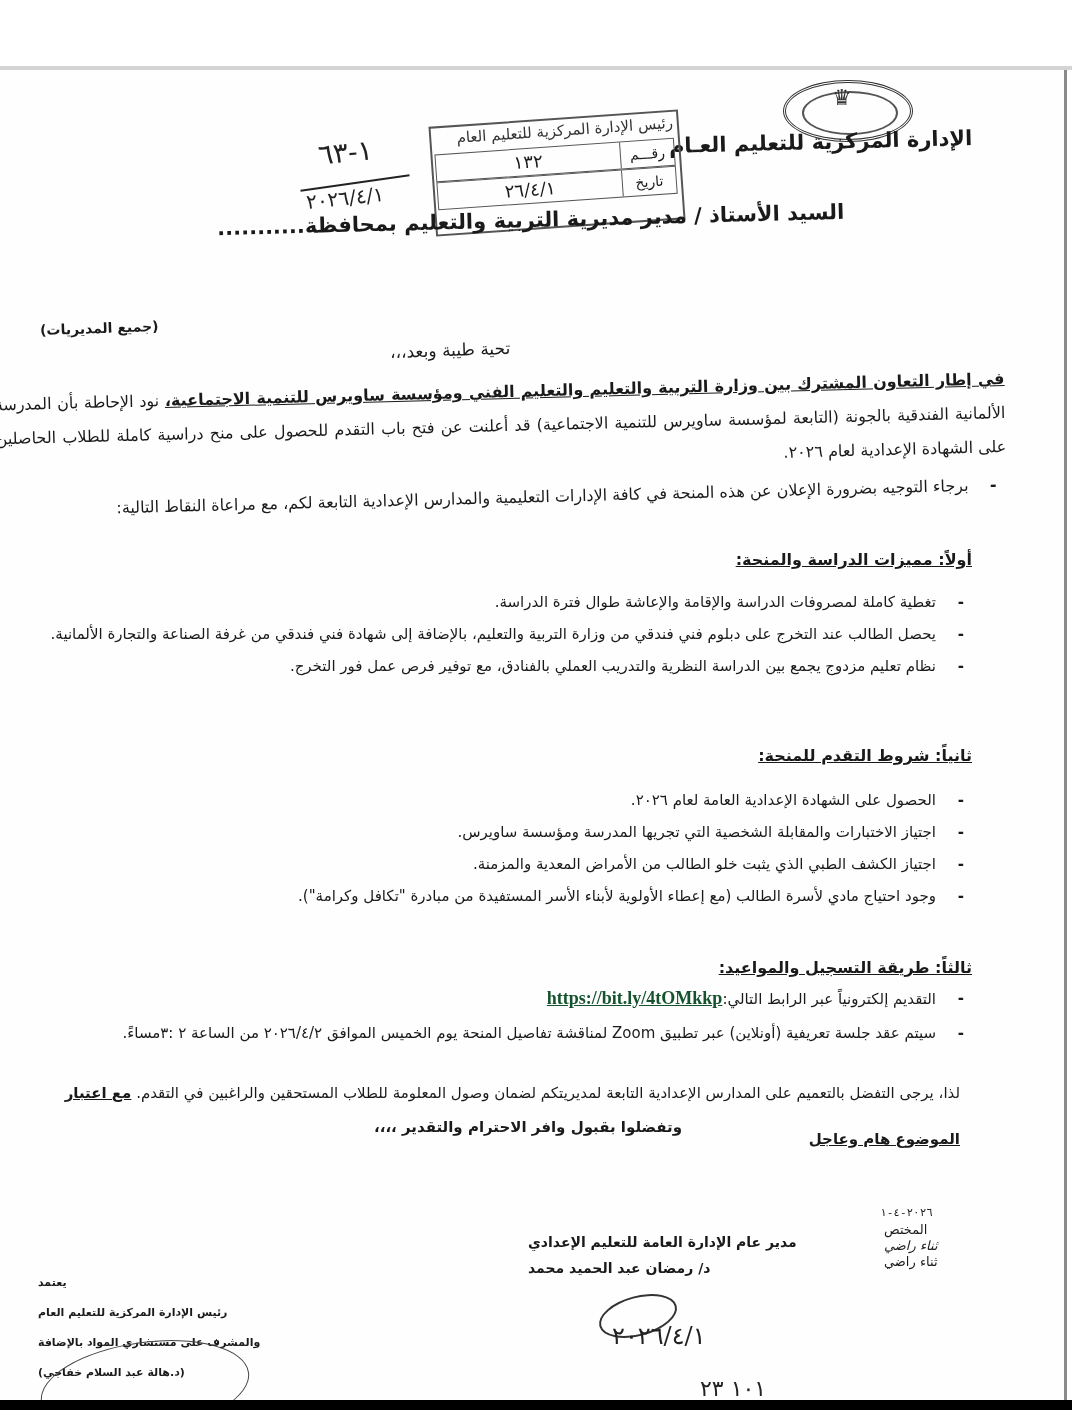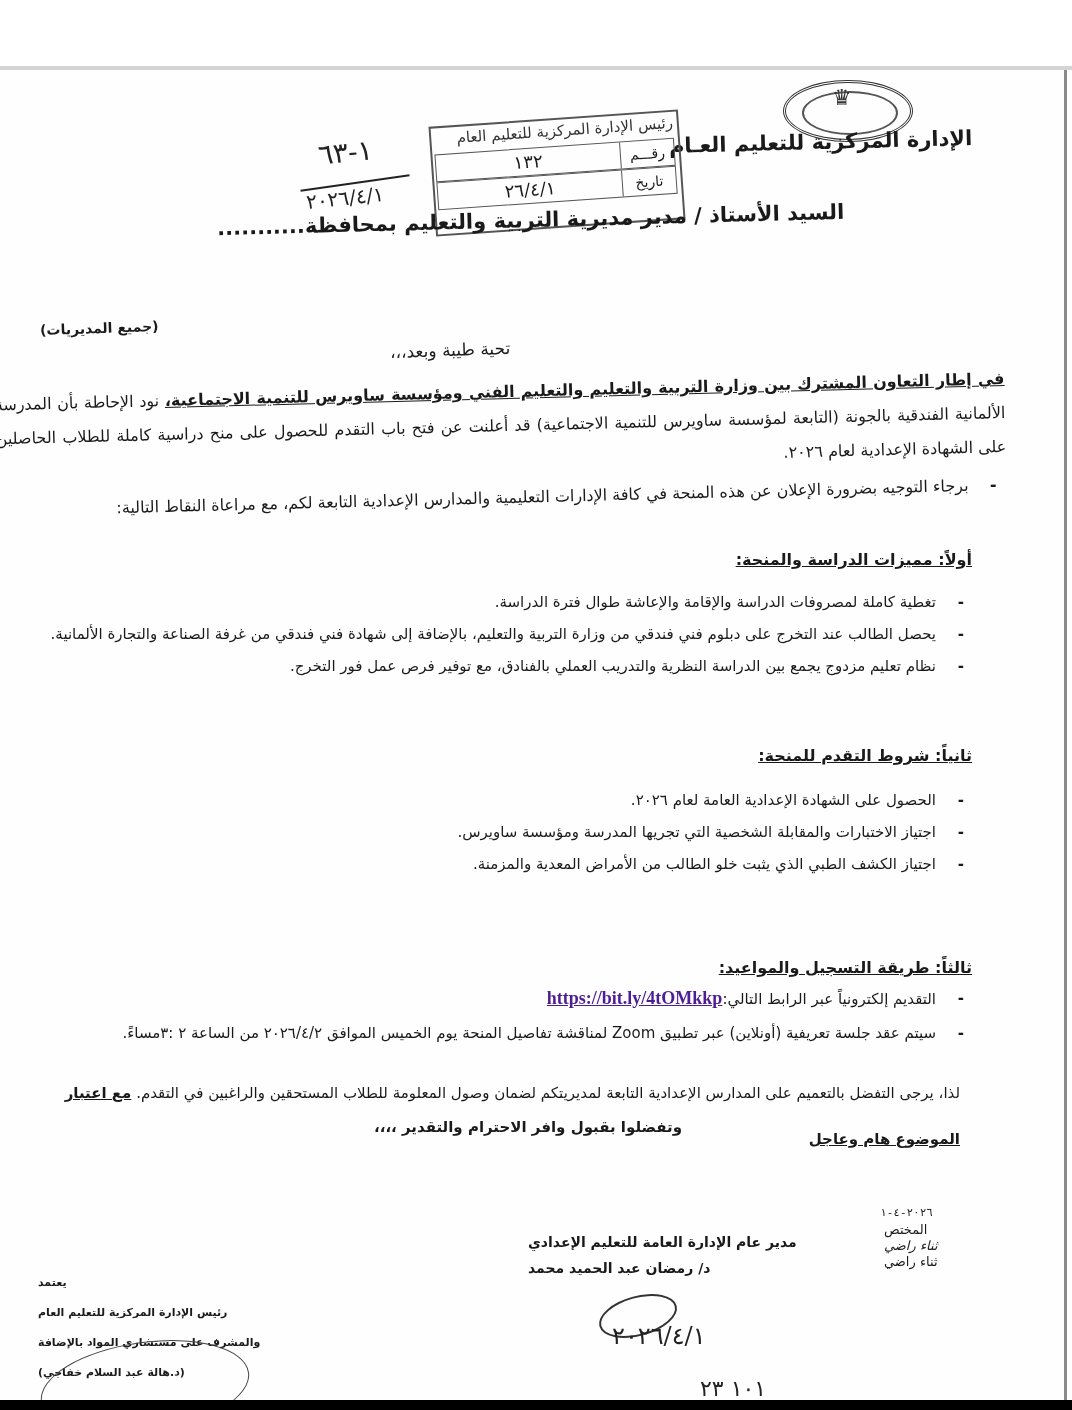--- a/index.html
+++ b/index.html
@@ -25,21 +25,21 @@
     .hw-date { left: 306px; top: 116px; font-size: 20px; font-family: "DejaVu Serif", serif; color: #222; transform: rotate(-6deg); }
     .salutation-addr { right: 220px; top: 138px; font-size: 21px; font-weight: bold; transform: rotate(-1.5deg); }
     .all-dirs { left: 40px; top: 250px; font-size: 14px; font-weight: bold; transform: rotate(-2deg); }
     .greeting { left: 390px; top: 270px; font-size: 17px; transform: rotate(-2deg); }
     .intro { right: 60px; width: 1010px; font-size: 16px; line-height: 34px; transform: rotate(-1.5deg); transform-origin: right top; white-space: normal; text-align: justify; }
     .intro .u { font-weight: bold; text-decoration: underline; }
     .section-title { font-size: 16px; font-weight: bold; text-decoration: underline; }
     .bullet-list { list-style: none; }
     .bullet { position: relative; padding-right: 36px; font-size: 15px; line-height: 32px; white-space: normal; }
     .bullet::before { content: "-"; position: absolute; right: 8px; top: 0; font-weight: bold; }
-    .link { font-family: "Liberation Serif", serif; font-weight: bold; font-size: 18px; text-decoration: underline; direction: ltr; unicode-bidi: embed; color: #4c1d95; }
+    .link { font-family: "Liberation Serif", serif; font-weight: bold; font-size: 18px; text-decoration: underline; direction: ltr; unicode-bidi: embed; color: #14532d; }
     .closing { right: 104px; width: 900px; font-size: 15px; line-height: 46px; white-space: normal; }
     .closing .u { font-weight: bold; text-decoration: underline; }
     .farewell { left: 330px; top: 1048px; font-size: 15px; font-weight: bold; margin-left: 44px; }
     .date-stamp { left: 880px; top: 1136px; font-size: 11px; font-family: "DejaVu Sans Mono", monospace; }
     .sig-block { font-size: 14px; font-weight: bold; text-align: left; }
     .sig-scribble { position: absolute; border: 2px solid #333; border-radius: 50%; }
     .hw-small { font-family: "DejaVu Serif", serif; color: #222; }
   </style>
 </head>
 <body>
@@ -93,20 +93,21 @@
     <li class="bullet">نظام تعليم مزدوج يجمع بين الدراسة النظرية والتدريب العملي بالفنادق، مع توفير فرص عمل فور التخرج.</li>
   </ul>
 
   <div class="abs" style="right:92px; top:676px;">
     <div class="section-title">ثانياً: شروط التقدم للمنحة:</div>
   </div>
   <ul class="abs bullet-list" style="right:92px; width:960px; top:714px;">
     <li class="bullet">الحصول على الشهادة الإعدادية العامة لعام ٢٠٢٦.</li>
     <li class="bullet">اجتياز الاختبارات والمقابلة الشخصية التي تجريها المدرسة ومؤسسة ساويرس.</li>
     <li class="bullet">اجتياز الكشف الطبي الذي يثبت خلو الطالب من الأمراض المعدية والمزمنة.</li>
+    <li class="bullet">وجود احتياج مادي لأسرة الطالب (مع إعطاء الأولوية لأبناء الأسر المستفيدة من مبادرة "تكافل وكرامة").</li>
   </ul>
 
   <div class="abs" style="right:92px; top:888px;">
     <div class="section-title">ثالثاً: طريقة التسجيل والمواعيد:</div>
   </div>
   <ul class="abs bullet-list" style="right:92px; width:960px; top:912px;">
     <li class="bullet">
       <span>التقديم إلكترونياً عبر الرابط التالي:</span><a class="link">https://bit.ly/4tOMkkp</a>
     </li>
     <li class="bullet" style="line-height:36px;">سيتم عقد جلسة تعريفية (أونلاين) عبر تطبيق Zoom لمناقشة تفاصيل المنحة يوم الخميس الموافق ٢٠٢٦/٤/٢ من الساعة ٢ :٣مساءً.</li>

